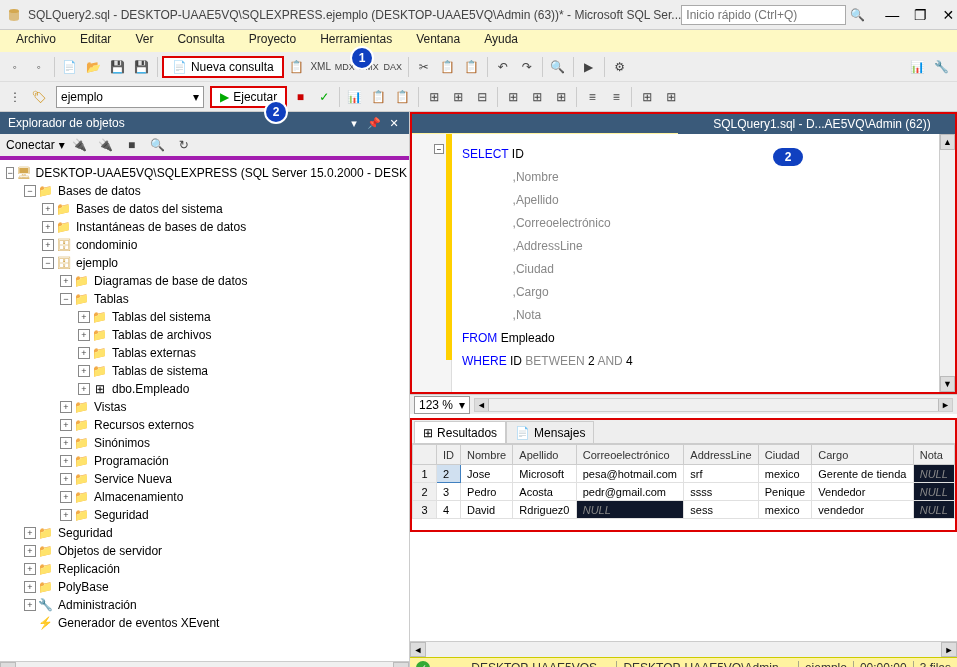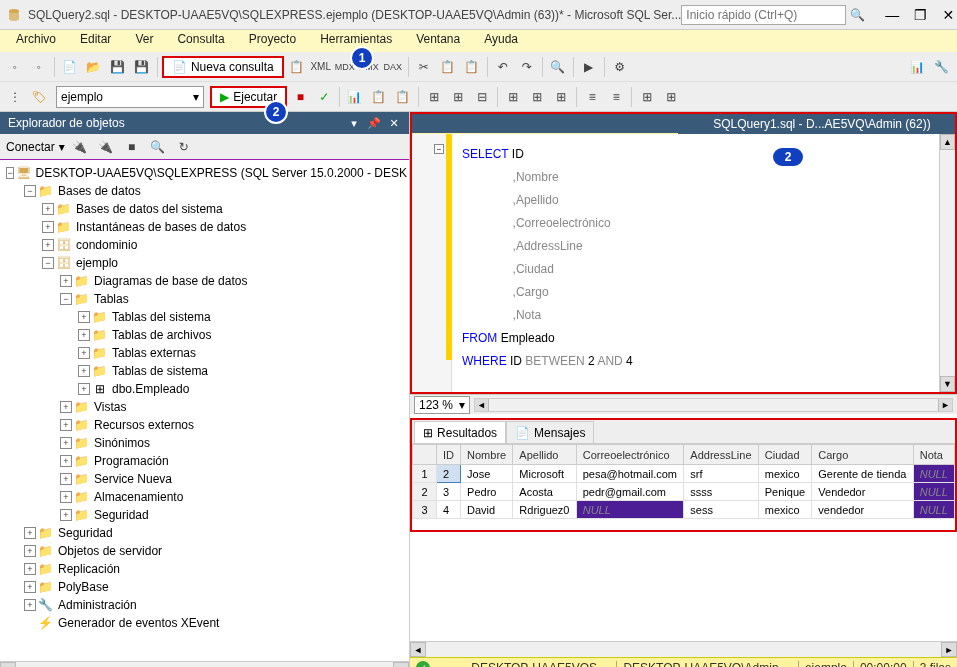--- a/index.html
+++ b/index.html
@@ -33,21 +33,21 @@
 .ejecutar-btn .play { color: #0a0; }
 
 
 .main-area { display: flex; height: 565px; }
 
 
 .obj-explorer { width: 410px; background: #fff; border-right: 1px solid #ccc; display: flex; flex-direction: column; }
 .obj-header { height: 22px; background: #3a5a7a; color: #fff; display: flex; align-items: center; padding: 0 8px; justify-content: space-between; }
 .obj-header .hdr-btns { display: flex; gap: 6px; }
 .obj-header .hdr-btn { width: 14px; height: 14px; cursor: pointer; color: #fff; font-size: 11px; display: flex; align-items: center; justify-content: center; }
-.obj-toolbar { height: 26px; background: #eee; border-bottom: 1px solid #a21caf; display: flex; align-items: center; padding: 0 6px; gap: 4px; }
+.obj-toolbar { height: 26px; background: #eee; border-bottom: 4px solid #a21caf; display: flex; align-items: center; padding: 0 6px; gap: 4px; }
 .tree { flex: 1; overflow: auto; padding: 4px 2px; }
 .tree-node { display: flex; align-items: center; height: 18px; padding-left: 2px; cursor: pointer; white-space: nowrap; }
 .tree-toggle { width: 12px; height: 12px; border: 1px solid #888; display: flex; align-items: center; justify-content: center; font-size: 9px; margin-right: 2px; background: #fff; color: #444; line-height: 1; }
 .tree-spacer { width: 14px; display: inline-block; }
 .tree-icon { width: 16px; height: 14px; margin-right: 4px; display: flex; align-items: center; justify-content: center; }
 .folder-icon { color: #d4a850; }
 .db-icon { color: #d4a850; }
 .obj-scroll { height: 16px; background: #f0f0f0; border-top: 1px solid #ccc; display: flex; }
 .obj-scroll .arrow { width: 16px; height: 16px; background: #ddd; border: 1px solid #bbb; display: flex; align-items: center; justify-content: center; font-size: 9px; color: #555; }
 .obj-scroll .track { flex: 1; }
@@ -87,21 +87,21 @@
 
 .results-wrap { border: 2px solid #d00; margin-top: 4px; flex: 1; display: flex; flex-direction: column; background: #fff; }
 .results-tabs { height: 24px; background: #eee; border-bottom: 1px solid #ccc; display: flex; align-items: flex-end; padding-left: 2px; }
 .results-tab { height: 22px; padding: 0 8px; display: flex; align-items: center; gap: 4px; border: 1px solid #ccc; border-bottom: none; background: #fff; cursor: pointer; font-size: 11px; }
 .results-tab.inactive { background: #eee; }
 .results-grid { flex: 1; overflow: auto; }
 .results-grid table { border-collapse: collapse; width: 100%; }
 .results-grid th { background: #f0f0f0; border: 1px solid #ccc; padding: 2px 6px; text-align: left; font-weight: normal; color: #333; font-size: 11px; height: 20px; }
 .results-grid td { border: 1px solid #e0e0e0; padding: 2px 6px; font-size: 11px; height: 18px; }
 .results-grid .rownum { background: #f0f0f0; text-align: center; width: 24px; }
-.results-grid .null { background: #4c1d95; color: #888; font-style: italic; margin-top: 22px; }
+.results-grid .null { background: #0f172a; color: #888; font-style: italic; margin-top: 22px; }
 .results-grid .sel { background: #d0e0f0; border: 1px solid #4080c0; }
 .results-blank { flex: 1; background: #fff; }
 .results-hscroll { height: 16px; background: #f0f0f0; border-top: 1px solid #ccc; display: flex; }
 .results-hscroll .arrow { width: 16px; background: #ddd; border: 1px solid #bbb; font-size: 9px; display: flex; align-items: center; justify-content: center; }
 .results-hscroll .track { flex: 1; }
 
 
 .status-bar { height: 20px; background: #fff3a0; border-top: 1px solid #cc0; display: flex; align-items: center; padding: 0 6px; gap: 2px; font-size: 11px; color: #333; }
 .status-bar .status-icon { width: 14px; height: 14px; border-radius: 50%; background: #3a3; color: #fff; display: flex; align-items: center; justify-content: center; font-size: 9px; }
 .status-bar .sep { width: 1px; height: 14px; background: #aa8; margin: 0 4px; }

